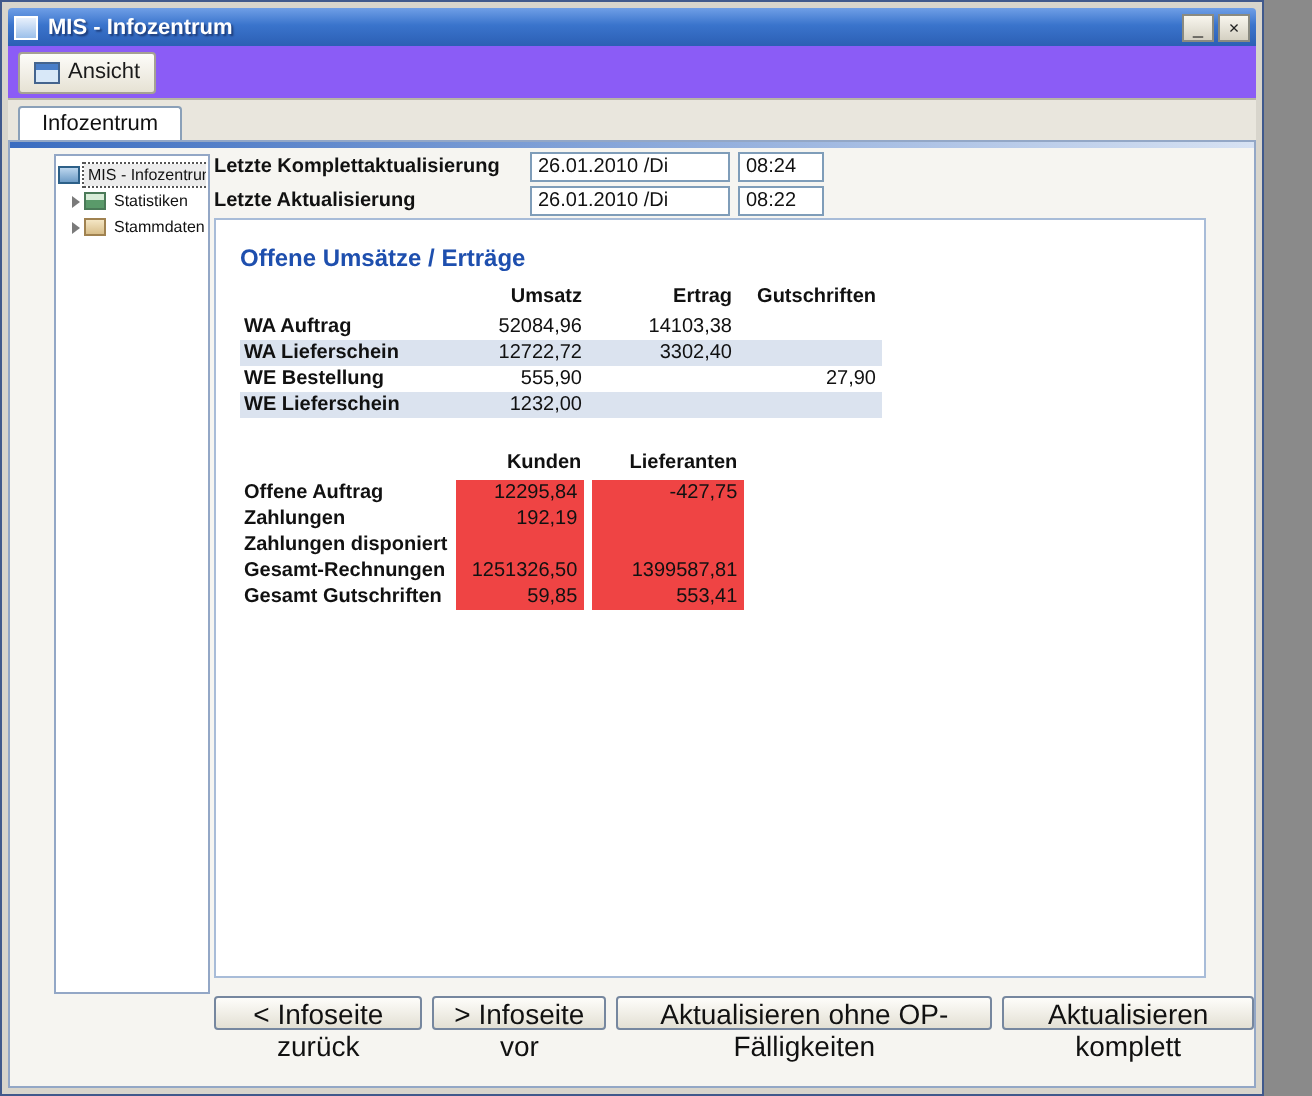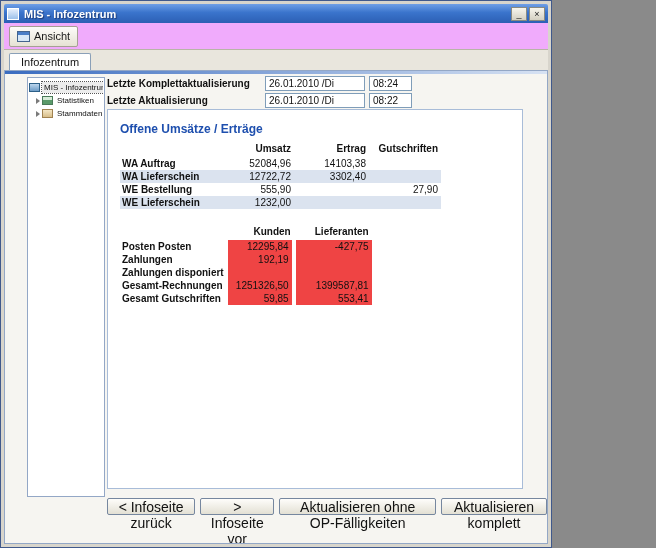--- a/index.html
+++ b/index.html
@@ -1,35 +1,35 @@
 <!DOCTYPE html>
 <html><head>
 <meta charset="utf-8">
 <style>
   * { box-sizing: border-box; margin: 0; padding: 0; }
   html,body { background:#8a8a8a; font-family:"Liberation Sans", sans-serif; }
   .window {
-    position:relative; width:552px; height:548px;
+    position:relative; width:632px; height:548px;
     background:#d8d5cc; border:1px solid #40598c; padding:3px;
     display:flex; flex-direction:column;
   }
   
   .titlebar {
     height:19px; flex:0 0 19px;
     background:linear-gradient(to bottom,#6f9fe6 0%,#3a74cc 45%,#2c5fb4 100%);
     display:flex; align-items:center; padding:0 3px; border-radius:2px 2px 0 0;
   }
   .title-icon { width:12px; height:12px; background:linear-gradient(#e8f0fc,#9cc0ea); border:1px solid #fff; flex:0 0 12px; }
   .title-text { color:#fff; font-weight:bold; font-size:11px; margin-left:5px; flex:1;
     text-shadow:1px 1px 1px rgba(0,0,30,.45); white-space:nowrap; overflow:hidden; }
   .tb-btn { width:16px; height:14px; margin-left:2px; background:linear-gradient(#f8f6ee,#d4d0c2);
     border:1px solid #8a8a80; font-size:9px; line-height:12px; text-align:center; color:#222; cursor:default; }
   
   .toolbar { height:27px; flex:0 0 27px; display:flex; align-items:center; gap:5px; padding:2px 5px;
-    background:#f0abfc; border-bottom:1px solid #b8b4a6; }
+    background:#8b5cf6; border-bottom:1px solid #b8b4a6; }
   .tool-btn { display:inline-flex; align-items:center; gap:4px; height:21px; padding:0 7px; font-size:11px;
     font-family:"Liberation Sans", sans-serif; color:#1a1a1a;
     background:linear-gradient(#fdfcf9,#e6e2d4); border:1px solid #a5a193; border-radius:2px; }
   .icon-view { width:13px; height:11px; background:linear-gradient(#4a7ec8 0 3px,#d8e8f8 3px); border:1px solid #44648e; }
   .icon-eap { width:12px; height:11px; background:linear-gradient(135deg,#c84a42 0 50%,#4a66c0 50% 100%); border:1px solid #6a6a6a; }
   
   .tabstrip { height:20px; flex:0 0 20px; display:flex; align-items:flex-end; padding:0 5px; background:#e9e6dd; }
   .tab { font-size:11px; padding:2px 11px 2px; background:#fff; color:#111;
     border:1px solid #8aa0b8; border-bottom:none; border-radius:2px 2px 0 0; }
   
@@ -188,21 +188,21 @@
           </colgroup>
         <thead>
           <tr>
             <th class="lab"></th>
             <th class="num">Kunden</th>
             <th class="num">Lieferanten</th>
           </tr>
         </thead>
         <tbody>
             <tr>
-              <td class="lab">Posten Posten</td>
+              <td class="lab">Offene Auftrag</td>
               <td class="num bluecell">12295,84</td>
               <td class="num bluecell">-427,75</td>
             </tr>
             <tr>
               <td class="lab">Zahlungen</td>
               <td class="num bluecell">192,19</td>
               <td class="num bluecell"></td>
             </tr>
             <tr>
               <td class="lab">Zahlungen disponiert</td>

